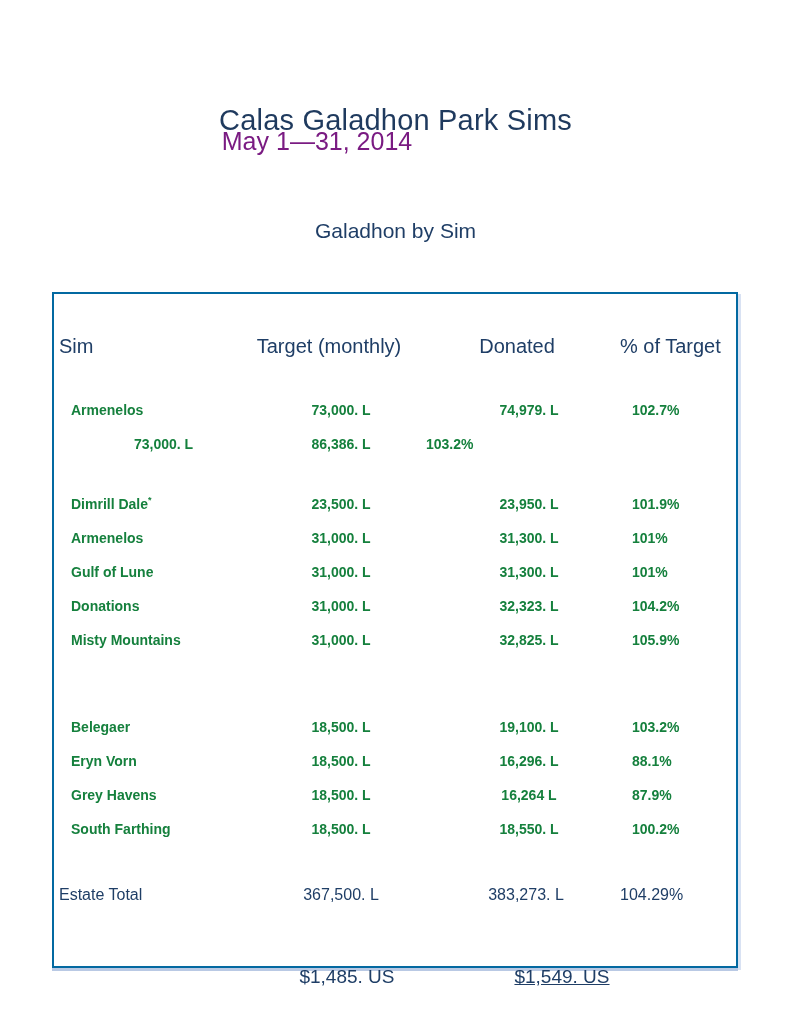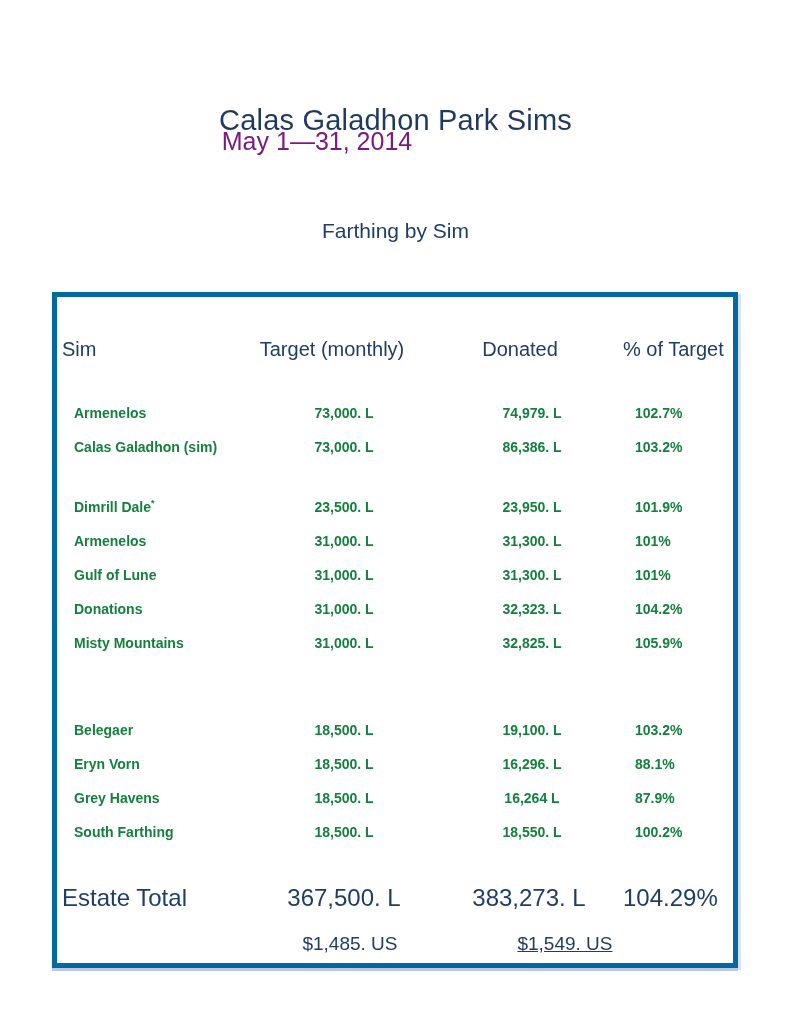--- a/index.html
+++ b/index.html
@@ -15,66 +15,65 @@
   .doc-date{
     position:absolute;top:127px;left:0;width:634px;text-align:center;
     font-size:25px;font-weight:500;color:#7a1b82;
   }
   .doc-subtitle{
     position:absolute;top:219px;left:0;width:791px;text-align:center;
     font-size:21px;font-weight:500;color:#1f3e66;
   }
   .donation-table{
     position:absolute;left:52px;top:292px;width:686px;height:676px;
-    border:5px solid #0369a1;box-sizing:border-box;background:#ffffff;
+    border:2px solid #0369a1;box-sizing:border-box;background:#ffffff;
     box-shadow:0 3px 0 #b9c9e4, 3px 2px 0 #d9e2f3;
   }
   .trow{
     position:absolute;left:0;width:680px;height:24px;line-height:24px;
     display:grid;grid-template-columns:185px 170px 206px 101px;
     padding-left:5px;padding-right:13px;box-sizing:content-box;
   }
   .c-sim{text-align:left;}
   .c-target,.c-donated{text-align:center;}
   .c-pct{text-align:left;}
   .header-row{color:#1f3e66;font-size:20px;font-weight:500;}
   .data-row{color:#15803d;font-size:14px;font-weight:700;padding-left:17px;}
-  .total-row{color:#1f3e66;font-size:24px;font-weight:500;height:26px;line-height:26px;}
-  .usd-row{color:#1f3e66;font-size:19px;font-weight:500;height:26px;line-height:26px;}
+  .total-row{color:#1f3e66;font-size:16px;font-weight:500;height:26px;line-height:26px;}
+  .usd-row{color:#1f3e66;font-size:19px;font-weight:500;height:26px;line-height:26px;margin-top:36px;}
   .total-row .c-target{transform:translateX(12px);}
   .total-row .c-donated{transform:translateX(9px);}
   .usd-row .c-target{transform:translateX(18px);}
   .usd-row .c-donated{transform:translateX(45px);text-decoration:underline;}
   sup{font-size:9px;vertical-align:super;line-height:0;}
 </style>
 </head>
 <body>
 
 <div class="doc-title">Calas Galadhon Park Sims</div>
 <div class="doc-date">May 1—31, 2014</div>
-<div class="doc-subtitle">Farthing by Sim</div>
+<div class="doc-subtitle">Galadhon by Sim</div>
 
 <div class="donation-table">
 
   <div class="trow header-row" style="top:40px">
     <div class="c-sim">Sim</div>
     <div class="c-target">Target (monthly)</div>
     <div class="c-donated">Donated</div>
     <div class="c-pct">% of Target</div>
   </div>
 
   <div class="trow data-row" style="top:104px">
     <div class="c-sim"><span>Armenelos</span><sup></sup></div>
     <div class="c-target">73,000. L</div>
     <div class="c-donated">74,979. L</div>
     <div class="c-pct">102.7%</div>
   </div>
 
   <div class="trow data-row" style="top:138px">
-    <div class="c-sim"><span>Calas Galadhon (sim)</span><sup></sup></div>
     <div class="c-target">73,000. L</div>
     <div class="c-donated">86,386. L</div>
     <div class="c-pct">103.2%</div>
   </div>
 
   <div class="trow data-row" style="top:198px">
     <div class="c-sim"><span>Dimrill Dale</span><sup>*</sup></div>
     <div class="c-target">23,500. L</div>
     <div class="c-donated">23,950. L</div>
     <div class="c-pct">101.9%</div>

